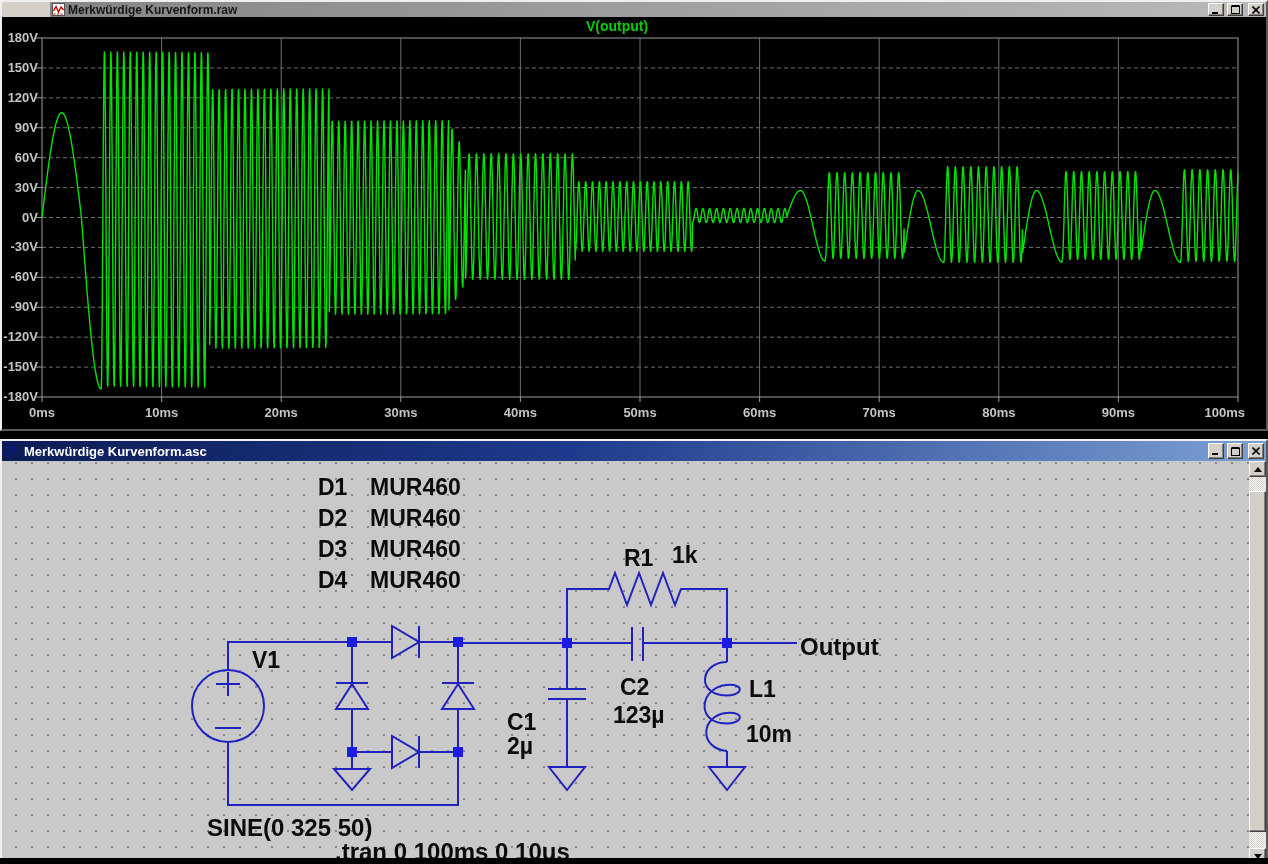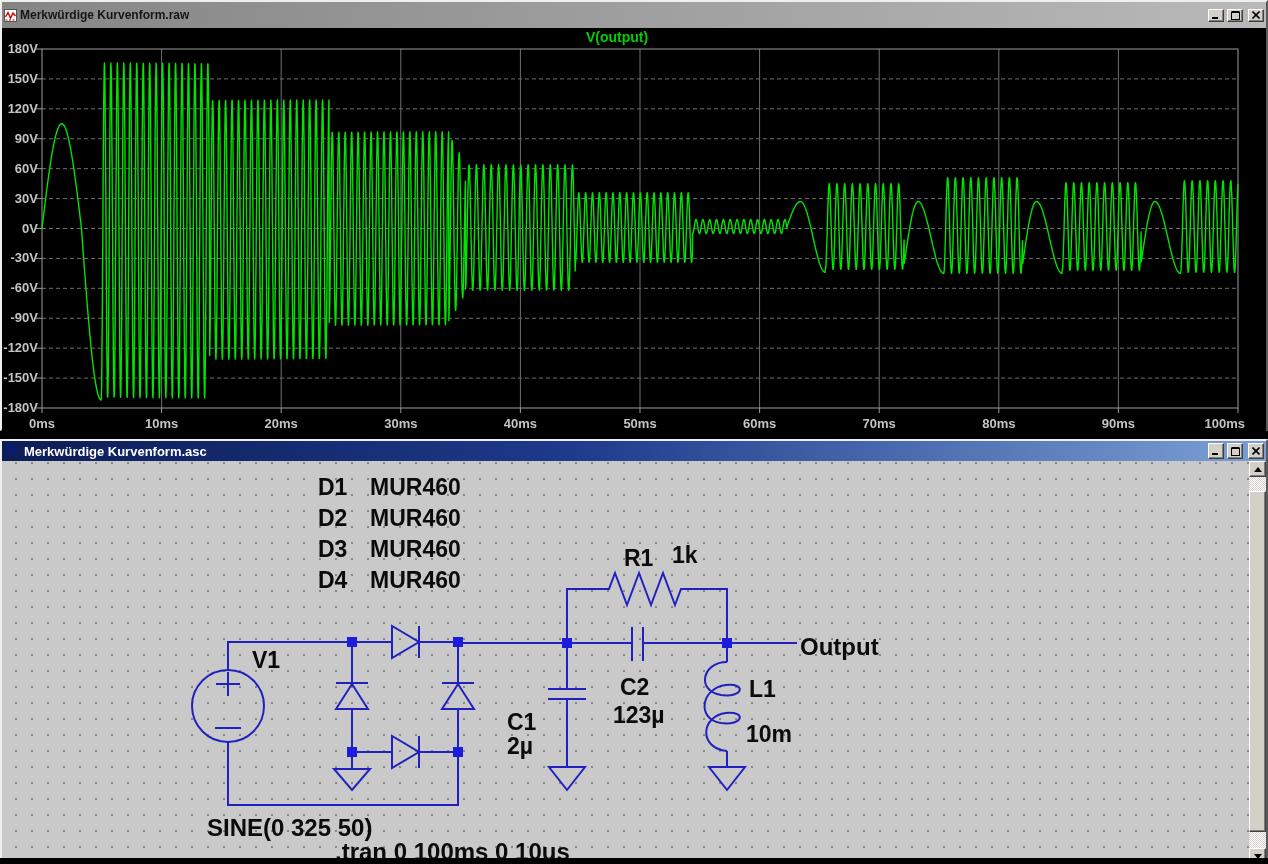--- a/index.html
+++ b/index.html
@@ -3,21 +3,21 @@
 <meta charset="utf-8">
 <style>
   html,body{margin:0;padding:0;background:#000;}
   .screen{position:relative;width:1268px;height:864px;overflow:hidden;
     font-family:"Liberation Sans",sans-serif;background:#000;}
   .window{position:absolute;left:0;width:1268px;box-sizing:border-box;
     border:2px solid;border-color:#efefef #5a5a5a #5a5a5a #efefef;background:#d4d0c8;}
   .wave-window{top:0;height:431px;}
   .sch-window{top:431px;height:427px;margin-top:8px;}
   .titlebar{display:flex;align-items:center;gap:3px;padding:0 2px;box-sizing:border-box;}
-  .titlebar.inactive{height:26px;background:linear-gradient(90deg,#858585,#b9b9b9);}
+  .titlebar.inactive{height:15px;background:linear-gradient(90deg,#858585,#b9b9b9);margin-left:48px;}
   .titlebar.active{height:20px;background:linear-gradient(90deg,#0c1c55 0%,#1e3a8c 45%,#7ba0d4 100%);}
   .title-text{font-weight:bold;white-space:nowrap;overflow:hidden;}
   .inactive .title-text{font-size:12px;color:#161616;}
   .active .title-text{font-size:13px;color:#ffffff;padding-left:3px;}
   .title-spacer{flex:1;}
   .winbtn{width:16px;border:1px solid;border-color:#ffffff #404040 #404040 #ffffff;
     background:#d4d0c8;padding:0;display:flex;align-items:center;justify-content:center;
     box-shadow:inset -1px -1px 0 #808080;}
   .inactive .winbtn{height:13px;}
   .active .winbtn{height:16px;}

